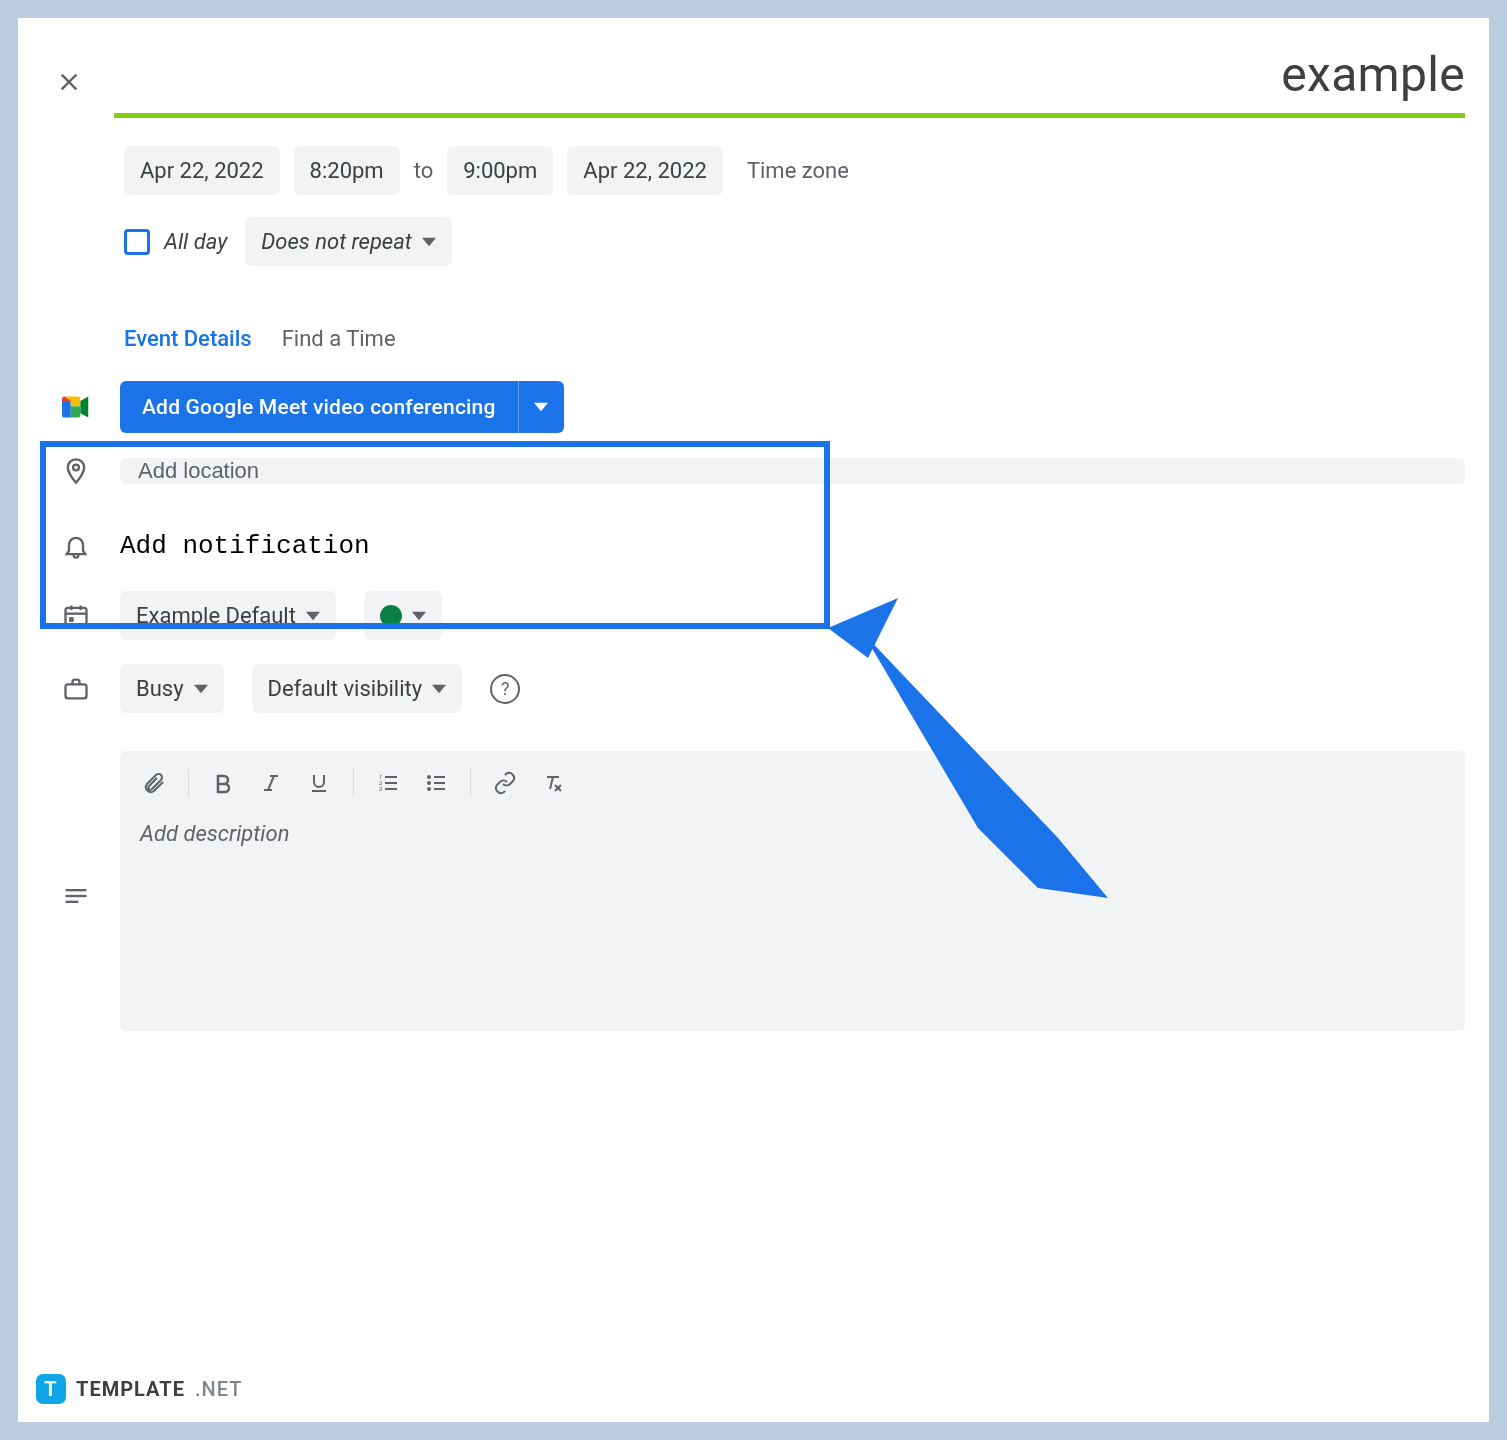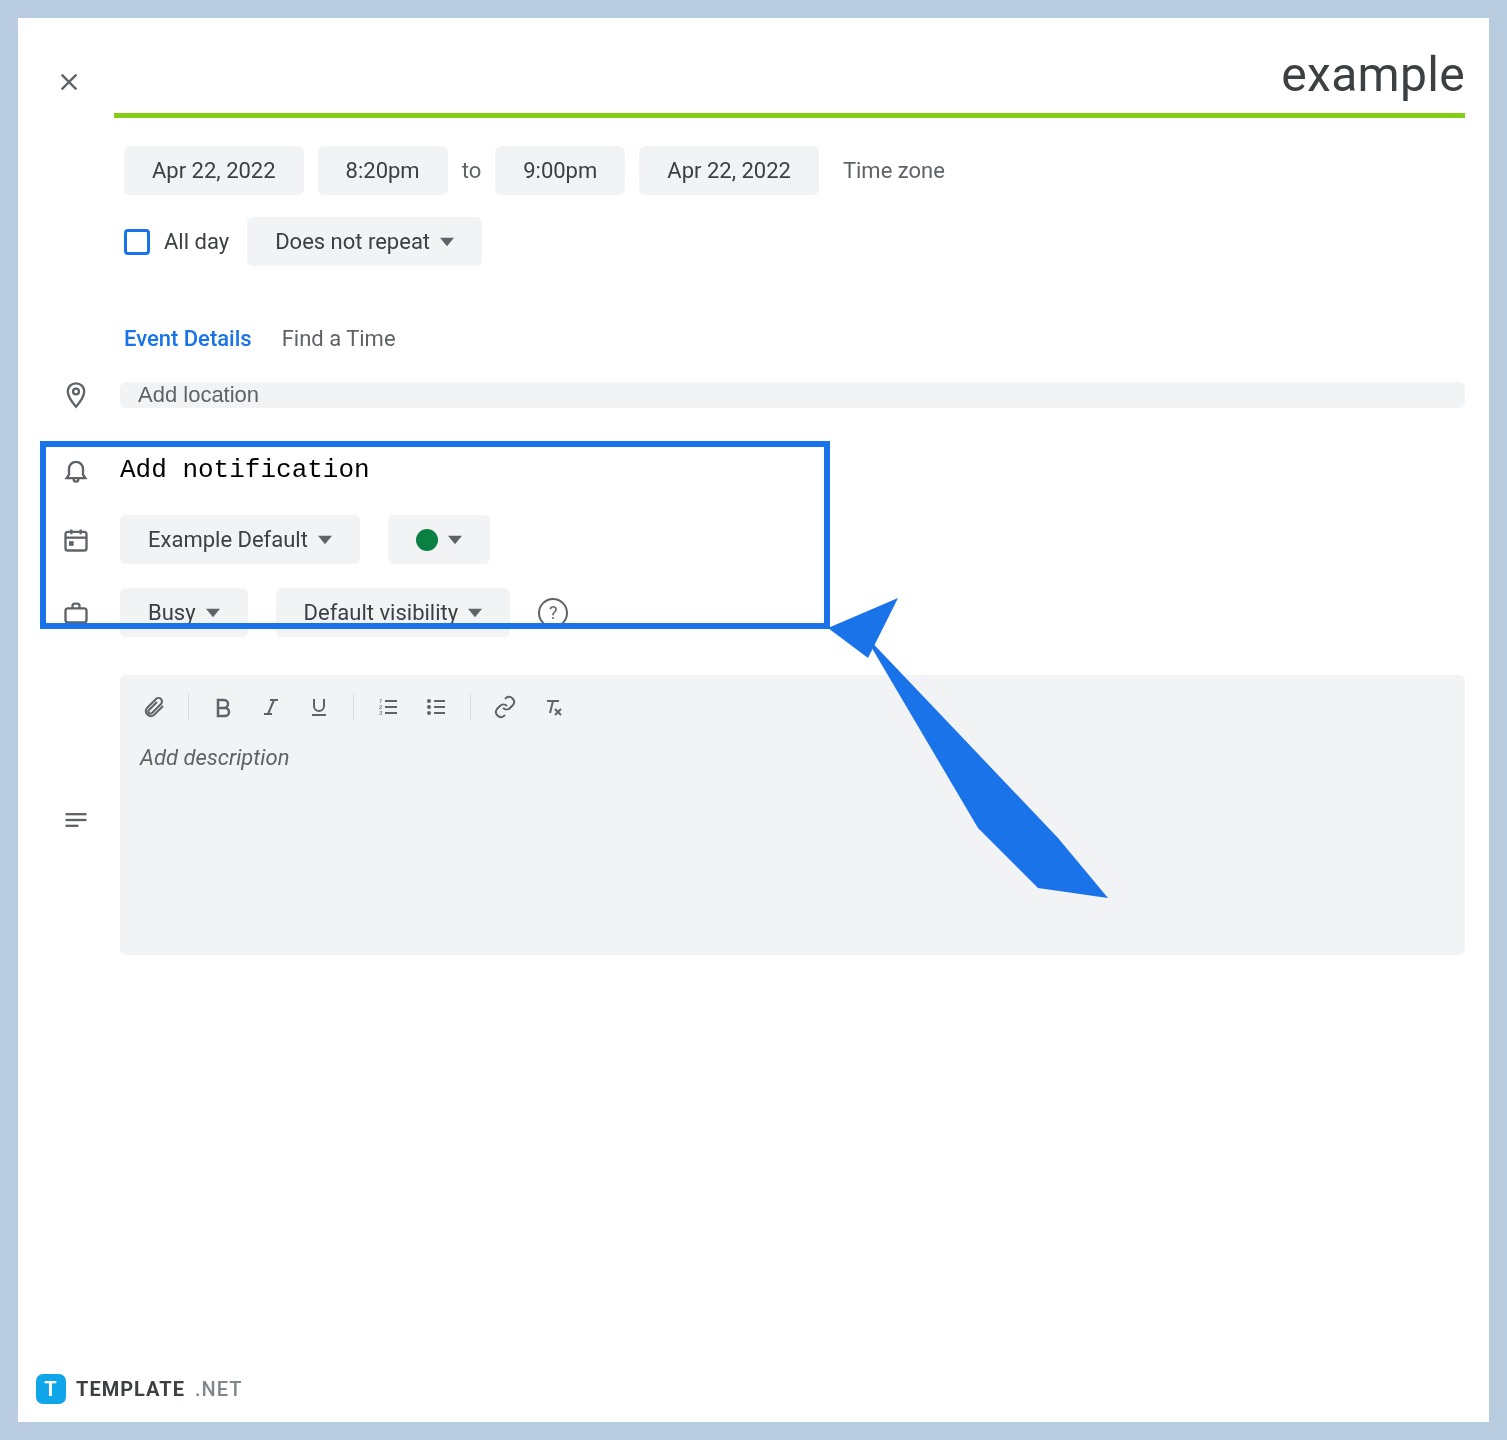--- a/index.html
+++ b/index.html
@@ -46,38 +46,39 @@
   .datetime-row {
     display: flex;
     align-items: center;
     gap: 14px;
     font-size: 22px;
     color: #3c4043;
   }
   .chip {
     background: #f1f3f4;
     border-radius: 6px;
-    padding: 12px 28px;
+    padding: 12px 16px;
     font-size: 22px;
     color: #3c4043;
     cursor: pointer;
     display: inline-flex;
     align-items: center;
     gap: 10px;
   }
   .to-text, .tz-text {
     color: #5f6368;
     font-size: 22px;
   }
   .tz-text { margin-left: 10px; }
   .allday-row {
     display: flex;
     align-items: center;
     gap: 18px;
     margin-top: 22px;
+    font-style: italic;
   }
   .checkbox-wrap {
     display: flex;
     align-items: center;
     gap: 14px;
     font-size: 22px;
     color: #3c4043;
     cursor: pointer;
   }
   .checkbox {
@@ -269,20 +270,40 @@
       </div>
     </div>
 
     <div class="tabs">
       <div class="tab active">Event Details</div>
       <div class="tab">Find a Time</div>
     </div>
 
     <div class="rows-area">
 
+      <div class="row neg-left">
+        <div class="icon-col">
+          <svg viewBox="0 0 32 26">
+            <rect x="0" y="2" width="22" height="22" rx="3" fill="#fff" stroke="none"></rect>
+            <path d="M0 6 L0 22 Q0 25 3 25 L10 25 L10 6 Z" fill="#1a73e8"></path>
+            <path d="M3 1 L18 1 Q21 1 21 4 L21 12 L10 12 L10 6 L3 6 Z" fill="#fbbc04"></path>
+            <path d="M10 12 L21 12 L21 22 Q21 25 18 25 L10 25 Z" fill="#34a853"></path>
+            <path d="M0 6 L10 6 L3 1 Q0 1 0 4 Z" fill="#ea4335"></path>
+            <path d="M21 6 L30 1 L30 25 L21 20 Z" fill="#00832d"></path>
+          </svg>
+        </div>
+        <div class="meet-btn-group">
+          <div class="meet-btn">Add Google Meet video conferencing</div>
+          <div class="meet-drop">
+            <svg viewBox="0 0 10 6">
+                <path d="M0 0l5 6 5-6z"></path>
+              </svg>
+          </div>
+        </div>
+      </div>
 
       <div class="row neg-left">
         <div class="icon-col">
           <svg viewBox="0 0 24 24">
               <path fill="none" stroke="currentColor" stroke-width="2" d="M12 2C8 2 5 5 5 9c0 5 7 13 7 13s7-8 7-13c0-4-3-7-7-7z"></path>
               <circle cx="12" cy="9" r="2.5" fill="none" stroke="currentColor" stroke-width="2"></circle>
             </svg>
         </div>
         <input class="location-input" placeholder="Add location" style="">
       </div>

